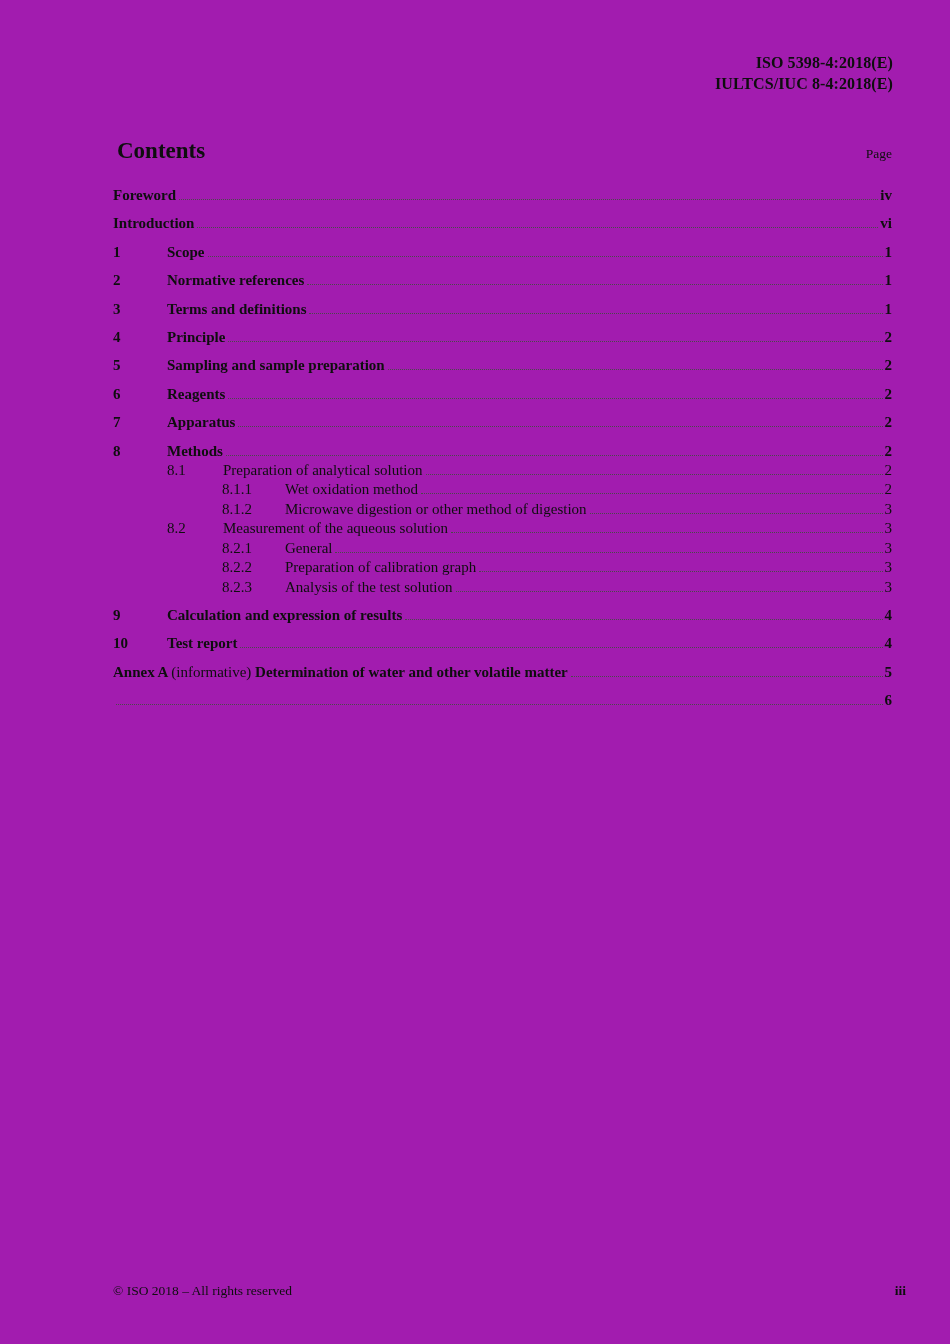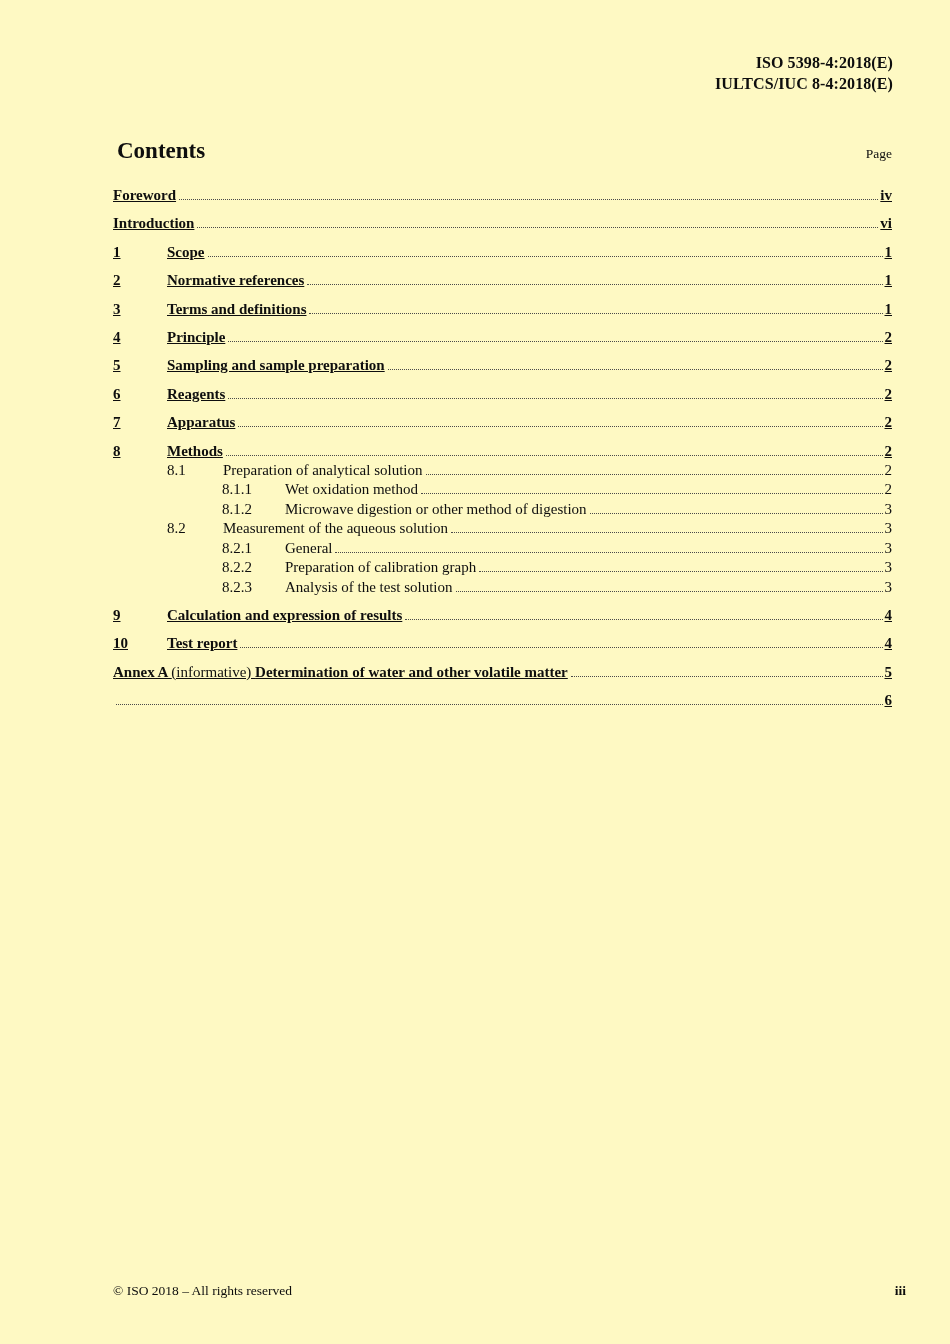--- a/index.html
+++ b/index.html
@@ -1,20 +1,20 @@
 <!DOCTYPE html>
 <html><head>
 <meta charset="utf-8">
 <style>
   html, body { margin: 0; padding: 0; background: #ffffff; }
   .page {
     position: relative;
     width: 950px;
     height: 1344px;
-    background: #fef9c3;
+    background: #a21caf;
     color: #0e0e0e;
     font-family: "Liberation Serif", "DejaVu Serif", serif;
     overflow: hidden;
   }
   .doc-header {
     position: absolute;
     top: 52px;
     right: 57px;
     text-align: right;
     font-size: 16px;
@@ -46,21 +46,21 @@
     font-weight: 400;
   }
   .toc-row {
     display: flex;
     align-items: baseline;
     font-size: 15px;
     line-height: 19.4px;
     font-weight: 400;
     white-space: nowrap;
   }
-  .toc-row.main { margin-top: 9px; font-weight: 700; text-decoration: underline; }
+  .toc-row.main { margin-top: 9px; font-weight: 700; }
   .toc-row .num { flex: none; }
   .toc-row.lvl1 .num { width: 54px; }
   .toc-row.lvl2 { padding-left: 54px; }
   .toc-row.lvl2 .num { width: 56px; }
   .toc-row.lvl3 { padding-left: 109px; }
   .toc-row.lvl3 .num { width: 63px; }
   .toc-row .label { flex: none; }
   .toc-row .label .part-regular { font-weight: 400; }
   .toc-row .label .part-bold { font-weight: 700; text-align: center; }
   .leader {

